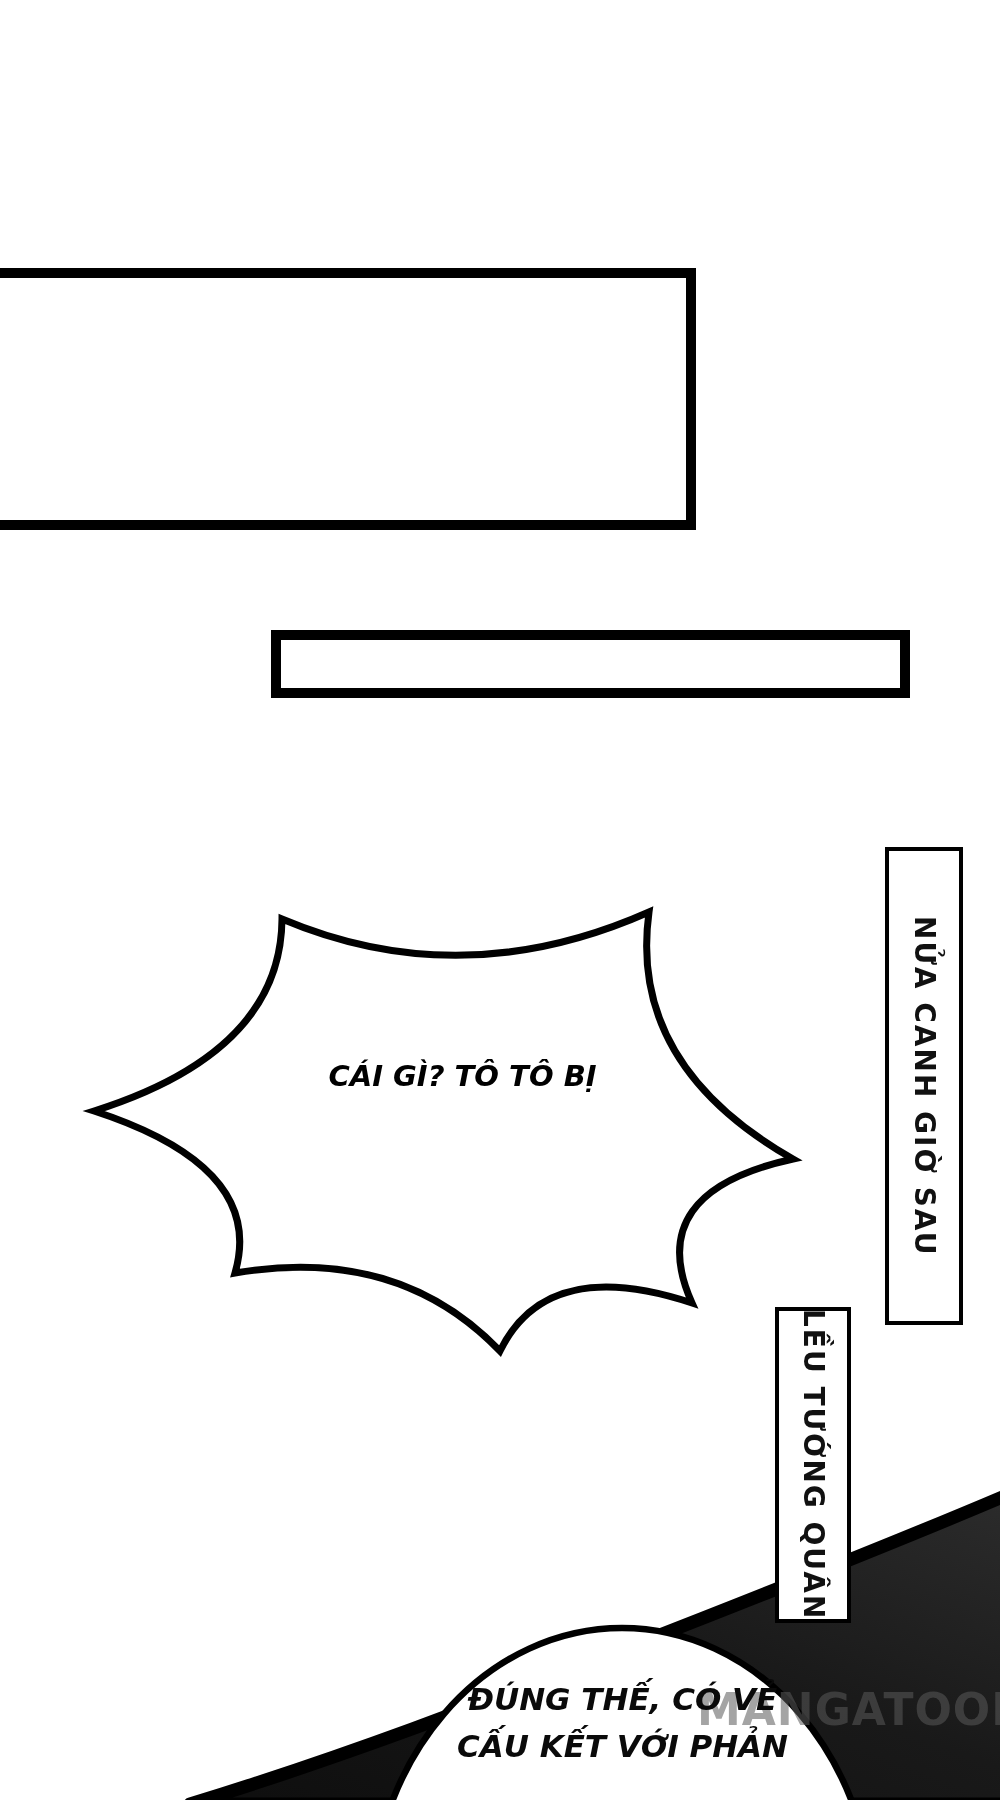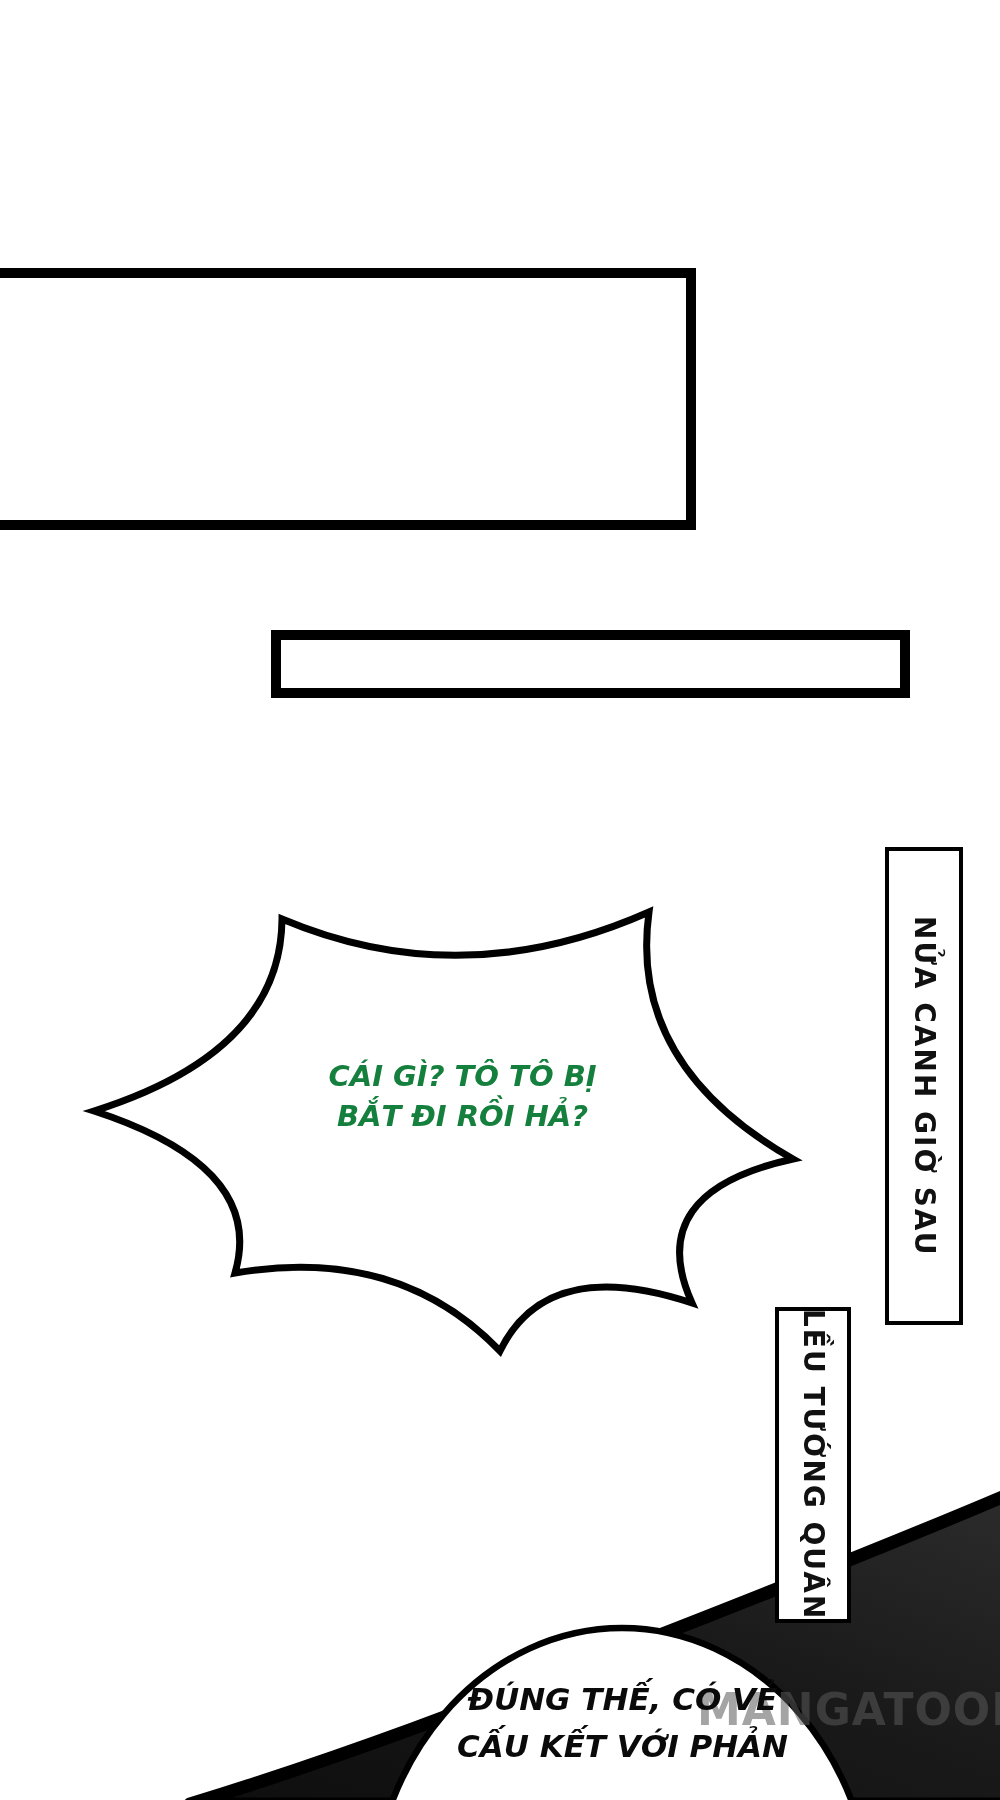--- a/index.html
+++ b/index.html
@@ -34,21 +34,21 @@
     font-size: 28px; font-weight: 600;
     letter-spacing: 2px;
     color: #111; white-space: nowrap;
   }
 
   
   #shout-text {
     left: 270px; top: 1056px; width: 385px;
     z-index: 2; text-align: center;
     font-size: 29px; font-weight: 700; font-style: italic;
-    line-height: 40px; color: #15803d;
+    line-height: 40px; color: #000000;
   }
 
   
   #speech-text {
     left: 400px; top: 1676px; width: 445px;
     z-index: 5; text-align: center;
     font-size: 31px; font-weight: 700; font-style: italic;
     line-height: 47px; color: #0a0a0a;
   }
 
@@ -90,21 +90,20 @@
            Q 398 1245 235 1273
            Q 266 1167 94 1111
            Q 281 1052 282 919
            Z" fill="#ffffff" stroke="#000" stroke-width="7" stroke-linejoin="miter"></path>
 
   <ellipse cx="622" cy="1922" rx="252" ry="294" fill="#ffffff" stroke="#000" stroke-width="6.5"></ellipse>
 </svg>
 
 <div class="abs" id="shout-text">
   <div>CÁI GÌ? TÔ TÔ BỊ</div>
-  <div>BẮT ĐI RỒI HẢ?</div>
 </div>
 
 <div class="abs caption-box" id="caption-time">
   <span class="caption-text">NỬA CANH GIỜ SAU</span>
 </div>
 <div class="abs caption-box" id="caption-place">
   <span class="caption-text">LỀU TƯỚNG QUÂN</span>
 </div>
 
 <div class="abs" id="watermark">MANGATOON</div>

